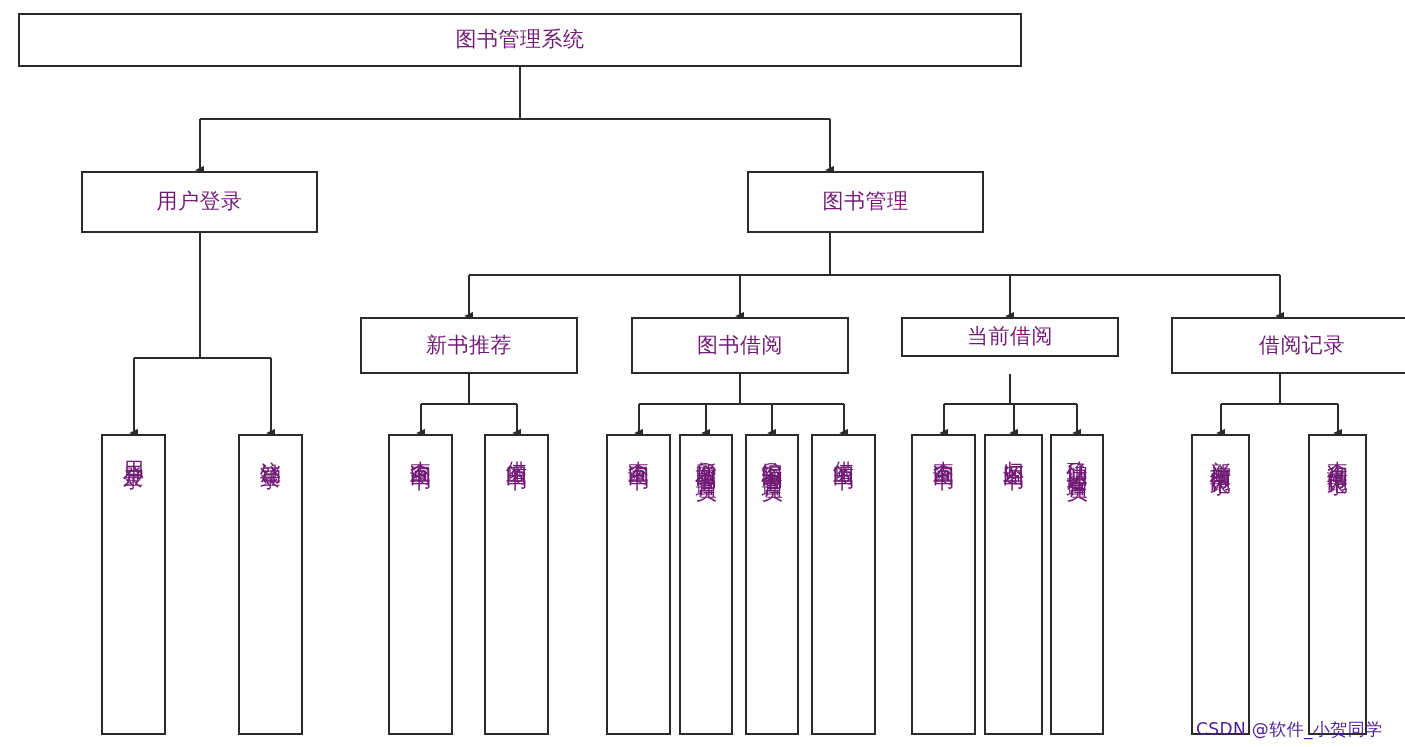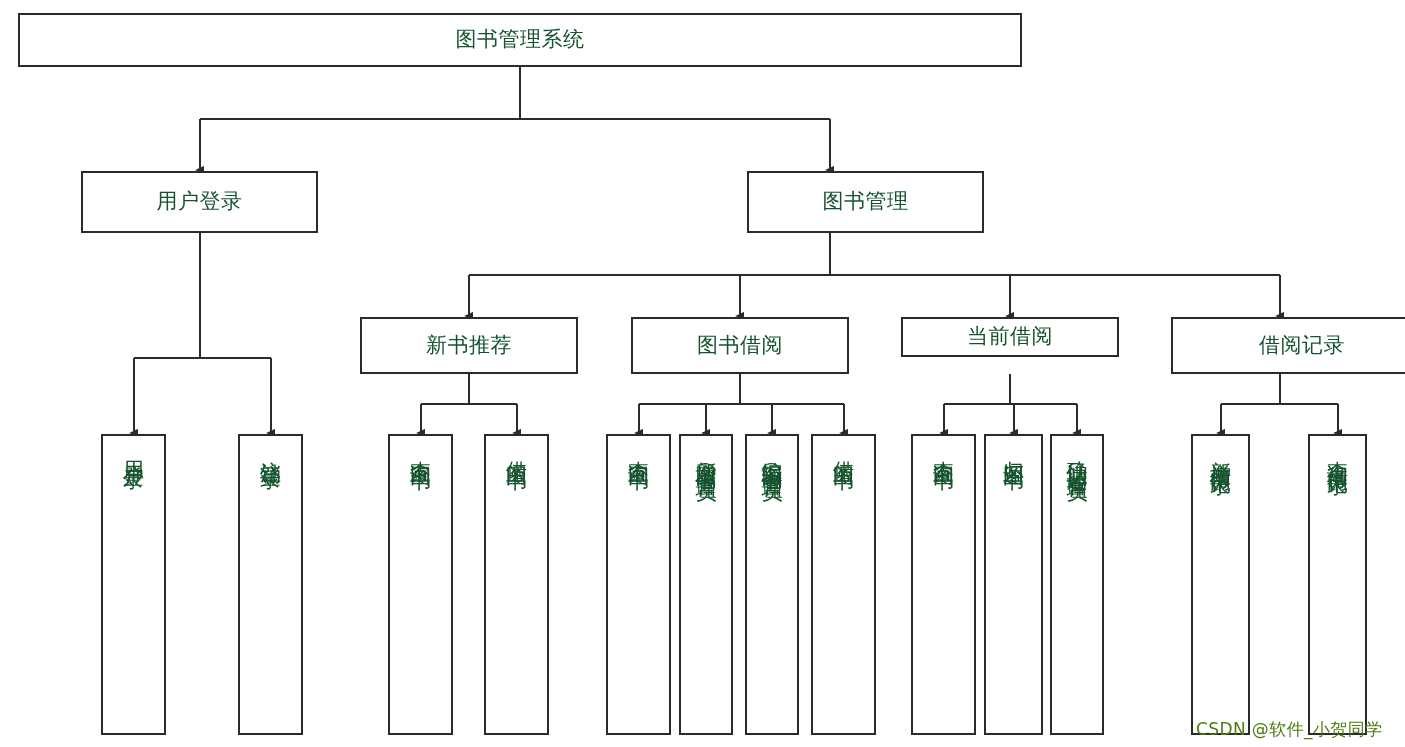--- a/index.html
+++ b/index.html
@@ -27,21 +27,21 @@
     pointer-events: none;
   }
   .node {
     position: absolute;
     box-sizing: border-box;
     background: #ffffff;
     border: 2px solid #2b2b2b;
     display: flex;
     align-items: center;
     justify-content: center;
-    color: #14532d;
+    color: #701a75;
   }
   .node .label {
     display: block;
     text-align: center;
     line-height: 1.22;
     white-space: pre;
   }
   .node.horiz .label {
     font-size: 21px;
     letter-spacing: 0.5px;
@@ -60,21 +60,21 @@
     writing-mode: vertical-rl;
     text-orientation: upright;
     font-size: 21px;
     line-height: 1.05;
     letter-spacing: 3px;
     white-space: nowrap;
   }
   .watermark {
     position: absolute;
     font-size: 17px;
-    color: #4d7c0f;
+    color: #4c1d95;
     letter-spacing: 0.4px;
     white-space: nowrap;
     user-select: none;
   }
 </style>
 </head>
 <body>
 
 <div id="canvas">
   <svg class="edges" viewBox="0 0 1405 747">

